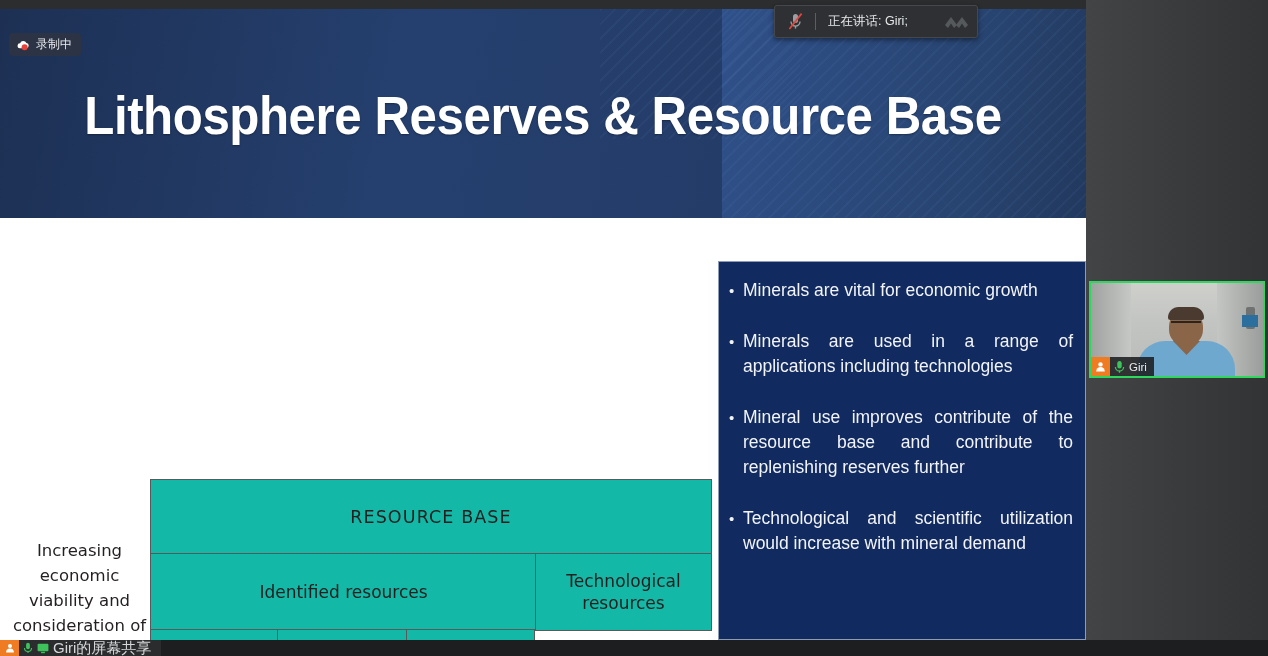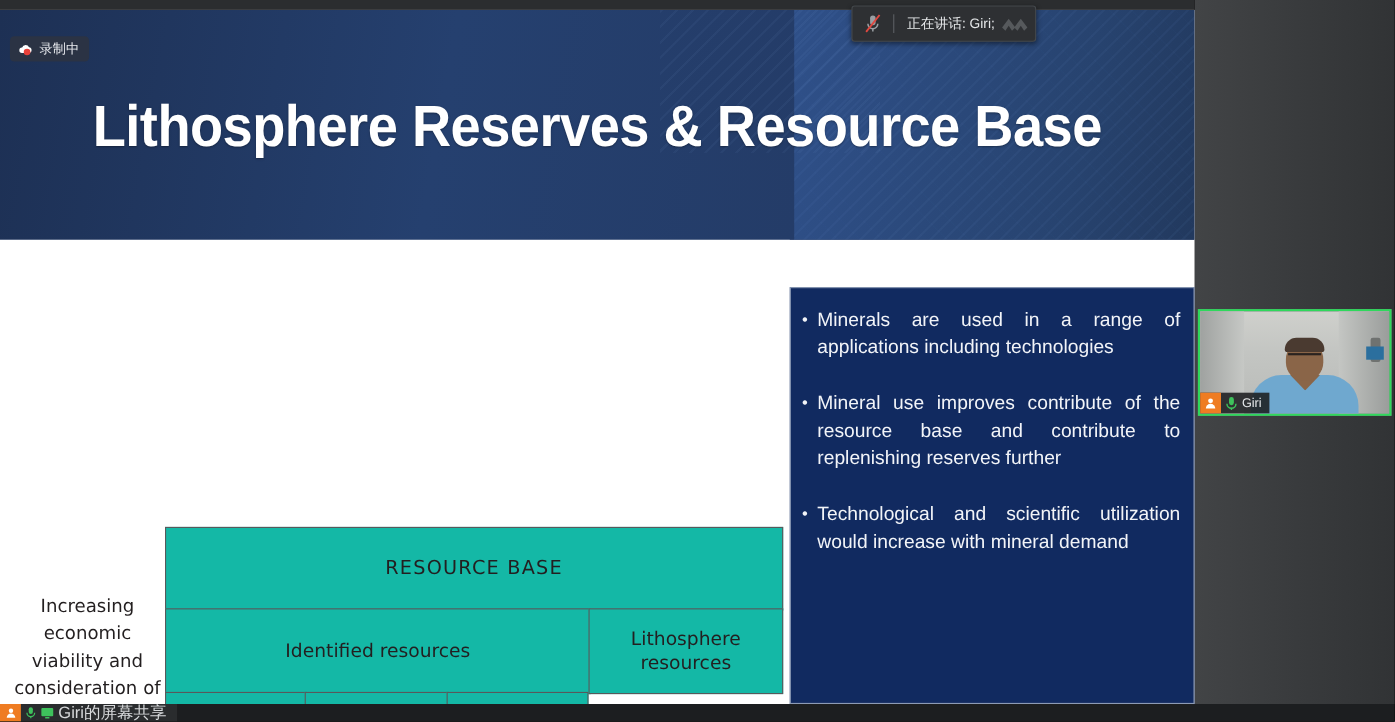--- a/index.html
+++ b/index.html
@@ -101,21 +101,21 @@
     margin-bottom: 26px; padding-left: 14px; position: relative;
     font-family: "Liberation Sans", sans-serif;
   }
   .bullet::before {
     content: "\2022"; position: absolute; left: 0; top: 0; font-size: 15px;
   }
   .bullet > span { display: block; }
 
   
   .float-toolbar {
-    position: absolute; left: 774px; top: 5px; width: 168px; height: 33px;
+    position: absolute; left: 774px; top: 5px; width: 204px; height: 33px;
     background: #2e3033; border: 1px solid #44484c; border-radius: 3px;
     display: flex; align-items: center; box-shadow: 0 2px 5px rgba(0,0,0,.45);
   }
   .ft-mic { width: 40px; display: flex; align-items: center; justify-content: center; }
   .ft-divider { width: 1px; height: 17px; background: #5b5f63; }
   .ft-text { flex: 1; color: #e6e8ea; font-size: 12.5px; padding-left: 12px; white-space: nowrap; }
   .ft-chev { width: 40px; display: flex; align-items: center; justify-content: center; }
 
   
   .rec-badge {
@@ -198,30 +198,33 @@
 
     <div class="diagram">
 
       <div class="side-label">
         <span class="side-label-txt">Increasing economic viability and consideration of ‘modifying factors’*</span>
       </div>
 
       <div class="tbl">
         <div class="cell c-base">RESOURCE BASE</div>
         <div class="cell c-ident">Identified resources</div>
-        <div class="cell c-undisc">Lithosphere resources</div>
+        <div class="cell c-undisc">Technological resources</div>
         <div class="cell c-meas">Measured resources</div>
         <div class="cell c-indic">Indicated resources</div>
         <div class="cell c-infer">Inferred resources</div>
 
       </div>
 
     </div>
 
     <div class="bullets">
+      <div class="bullet">
+        <span>Minerals are vital for economic growth</span>
+      </div>
       <div class="bullet">
         <span>Minerals are used in a range of applications including technologies</span>
       </div>
       <div class="bullet">
         <span>Mineral use improves contribute of the resource base and contribute to replenishing reserves further</span>
       </div>
       <div class="bullet">
         <span>Technological and scientific utilization would increase with mineral demand</span>
       </div>
     </div>

